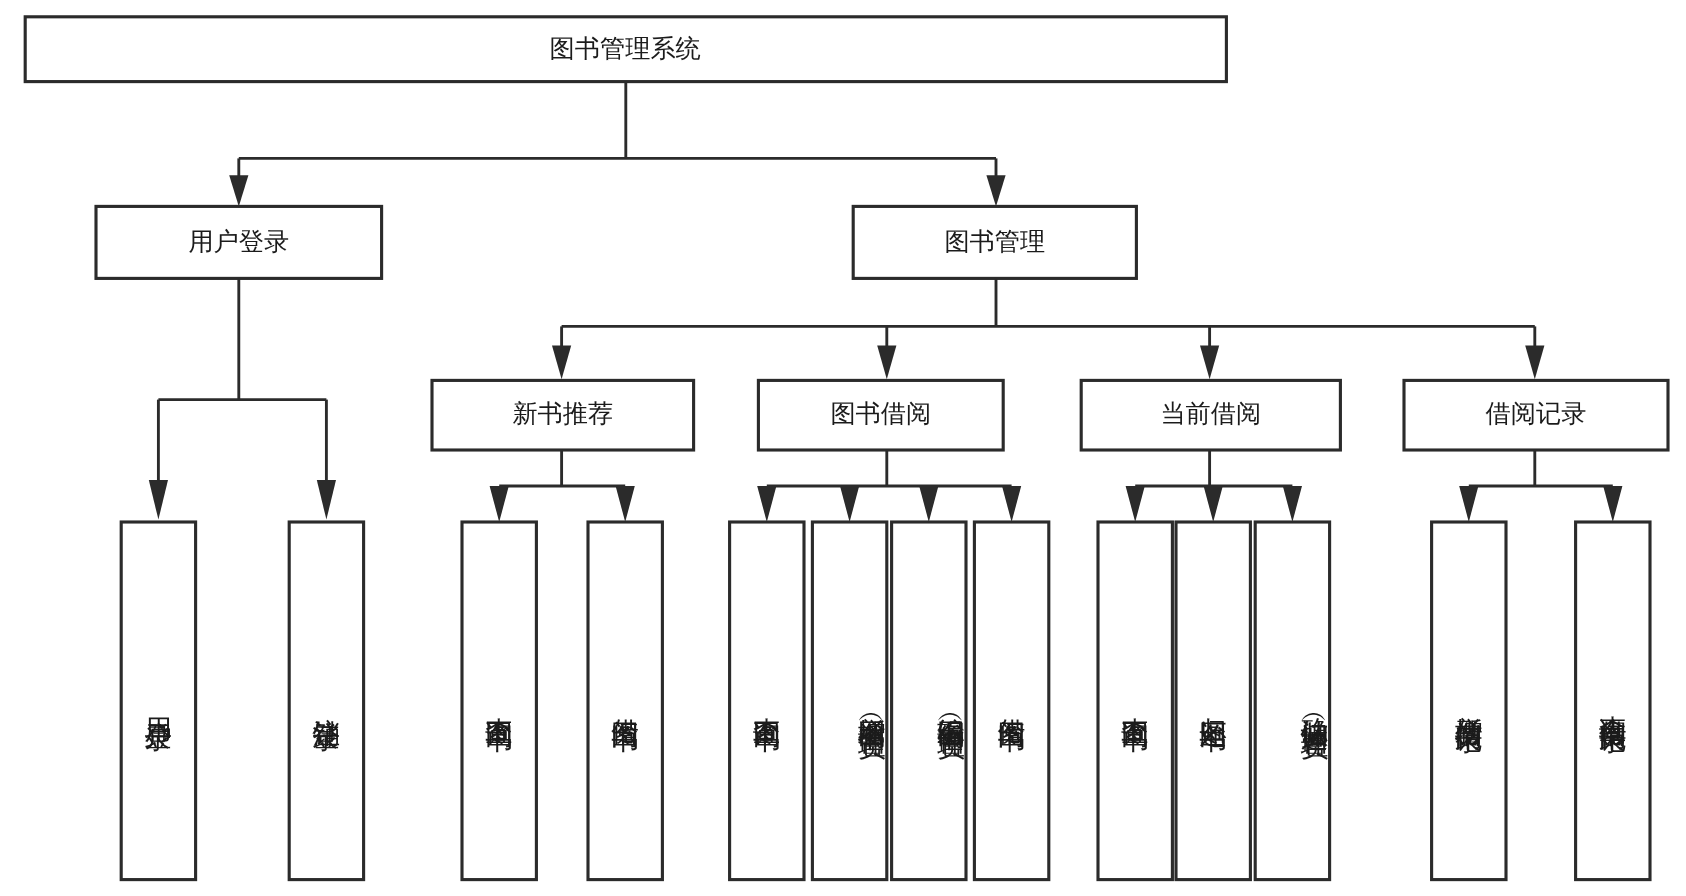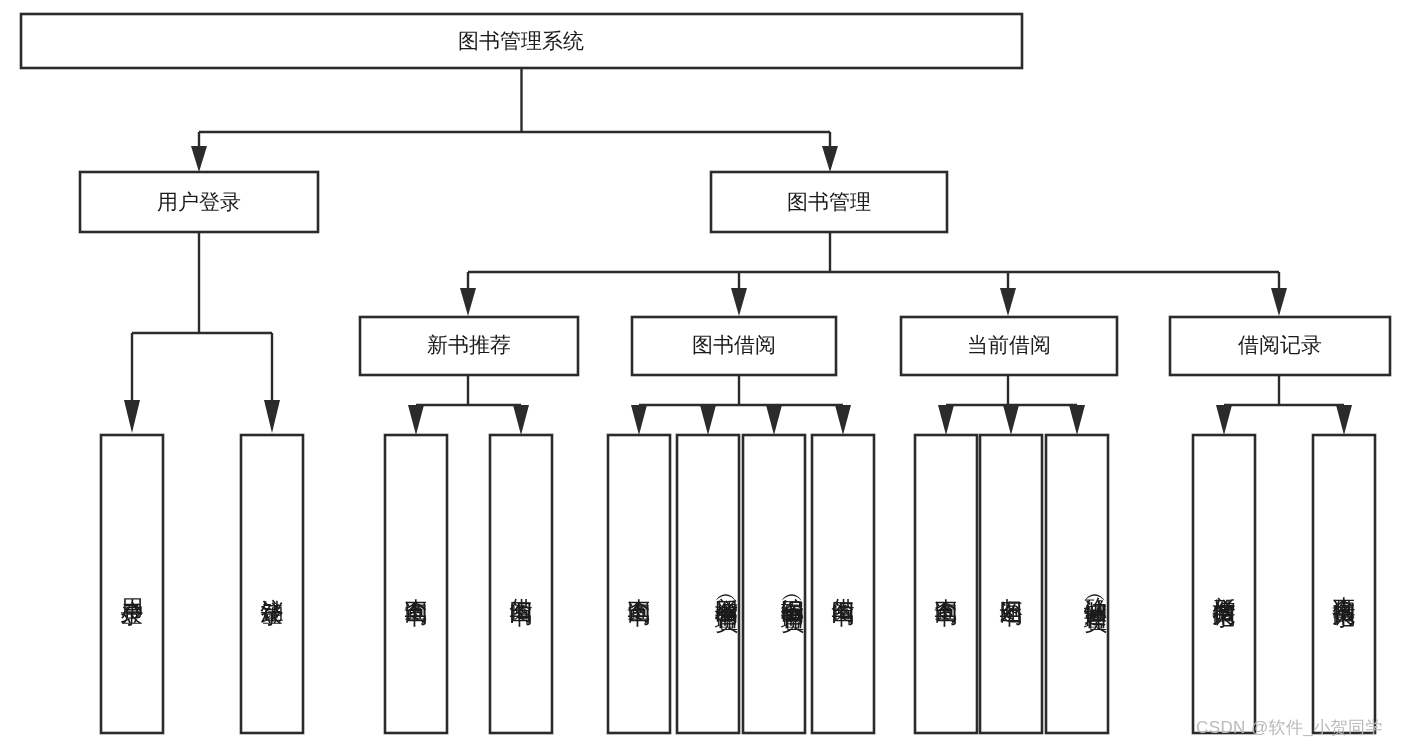--- a/index.html
+++ b/index.html
@@ -213,15 +213,14 @@
   <div class="leaf-label" style="left:743px; top:443px; width:62px; height:290px;">编辑图书（管理员）</div>
   <div class="leaf-label center" style="left:812px; top:435px; width:62px; height:298px;">借阅图书</div>
 
   <div class="leaf-label center" style="left:915px; top:435px; width:62px; height:298px;">查询图书</div>
   <div class="leaf-label center" style="left:980px; top:435px; width:62px; height:298px;">归还图书</div>
   <div class="leaf-label" style="left:1046px; top:443px; width:62px; height:290px;">确认归还（管理员）</div>
 
   <div class="leaf-label center" style="left:1193px; top:435px; width:62px; height:298px;">新增借阅记录</div>
   <div class="leaf-label center" style="left:1313px; top:435px; width:62px; height:298px;">查询借阅记录</div>
 
-  <div class="watermark" style="left:1196px; top:716px;">CSDN @软件_小贺同学</div>
 
 </div>
 
 </body></html>

